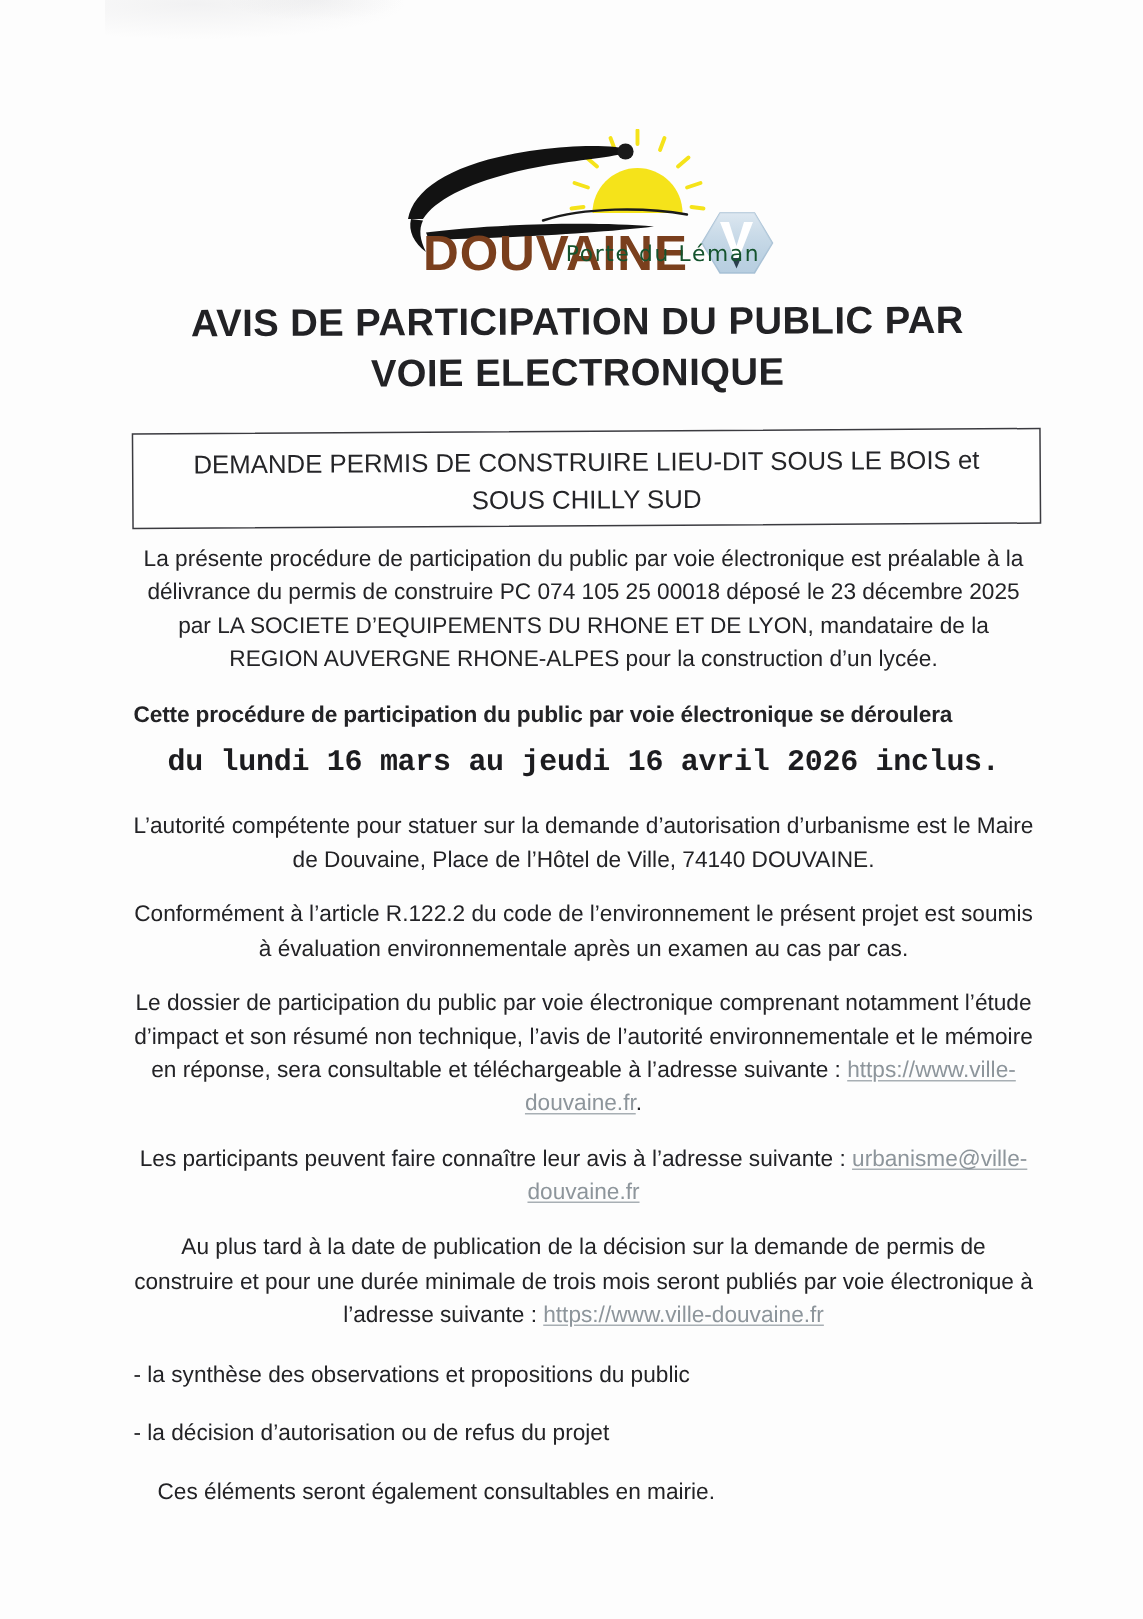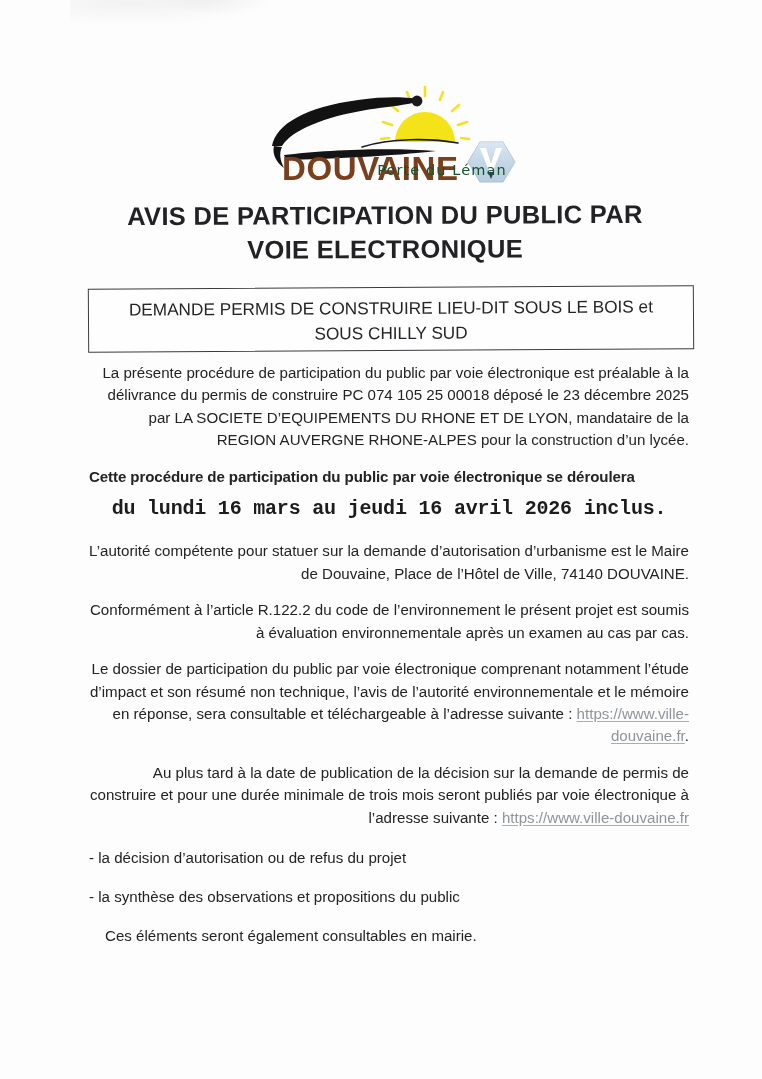--- a/index.html
+++ b/index.html
@@ -81,21 +81,21 @@
 
   
   .body-col {
     position: absolute;
     left: 89px; top: 362px;
     width: 600px;
     font-size: 15.1px;
     line-height: 22.3px;
     color: #232326;
   }
-  .para { margin: 0 0 14.5px 0; text-align: right; }
+  .para { margin: 0 0 14.5px 0; text-align: center; }
 
   .bold-lead {
     font-weight: bold;
     font-size: 15.1px;
     margin: 0 0 10px 0;
     letter-spacing: -.1px;
   }
   .bold-date {
     font-weight: bold;
     font-size: 20px;
@@ -191,25 +191,26 @@
 
     <p class="bold-date">du lundi 16 mars au jeudi 16 avril 2026 inclus.</p>
 
     <p class="para">L’autorité compétente pour statuer sur la demande d’autorisation d’urbanisme est le Maire de Douvaine, Place de l’Hôtel de Ville, 74140 DOUVAINE.</p>
 
     <p class="para">Conformément à l’article R.122.2 du code de l’environnement le présent projet est soumis à évaluation environnementale après un examen au cas par cas.</p>
 
 
     <p class="para"><span>Le dossier de participation du public par voie électronique comprenant notamment l’étude d’impact et son résumé non technique, l’avis de l’autorité environnementale et le mémoire en réponse, sera consultable et téléchargeable à l’adresse suivante : </span><a class="link" href="#">https://www.ville-douvaine.fr</a><span>.</span></p>
 
+    <p class="para"><span>Les participants peuvent faire connaître leur avis à l’adresse suivante : </span><a class="link" href="#">urbanisme@ville-douvaine.fr</a></p>
 
     <p class="para"><span>Au plus tard à la date de publication de la décision sur la demande de permis de construire et pour une durée minimale de trois mois seront publiés par voie électronique à l’adresse suivante : </span><a class="link" href="#">https://www.ville-douvaine.fr</a></p>
 
     <div class="spacer-sm"></div>
 
+    <p class="bullet">- la synthèse des observations et propositions du public</p>
+
     <p class="bullet">- la décision d’autorisation ou de refus du projet</p>
 
-    <p class="bullet">- la synthèse des observations et propositions du public</p>
-
     <p class="closing">Ces éléments seront également consultables en mairie.</p>
   </div>
 
 </div>
 
 </body></html>

